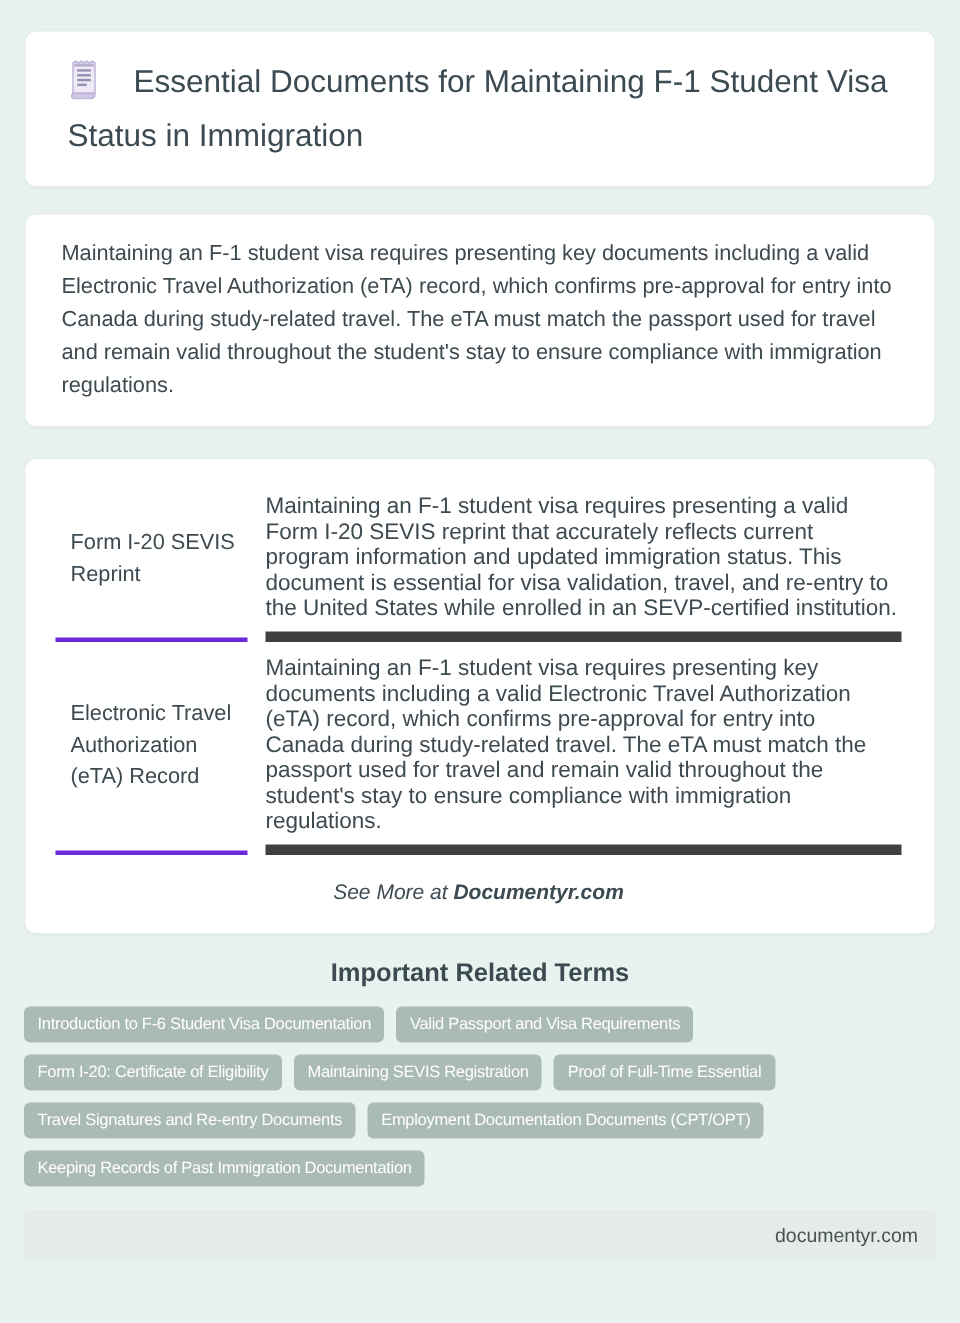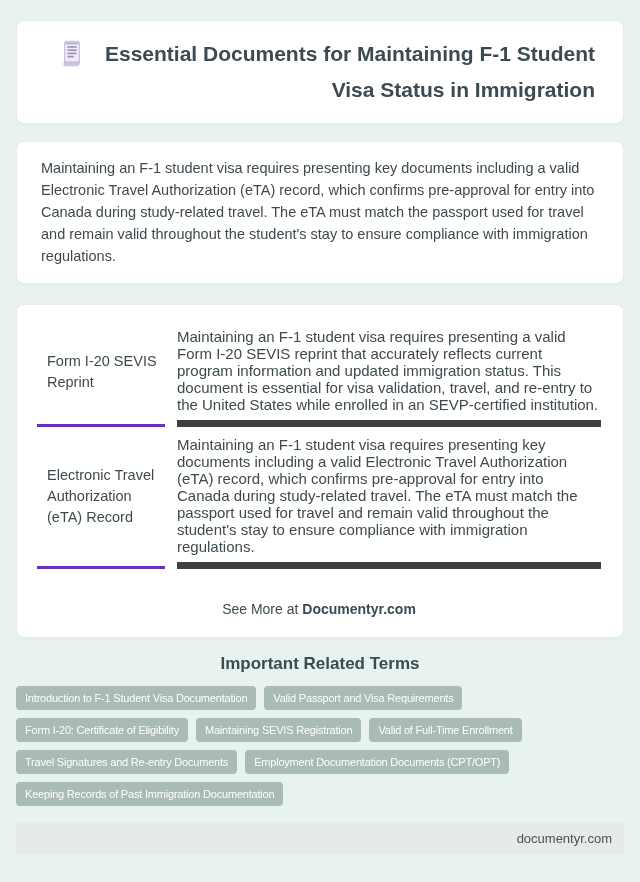--- a/index.html
+++ b/index.html
@@ -16,23 +16,23 @@
     border: 1px solid #e6edea;
     border-radius: 8px;
     box-shadow: 0 1px 2px rgba(60,80,75,0.05);
   }
 
   
   .title-card { margin-top: 20px; padding: 18px 28px; }
   h1 {
     font-size: 21px;
     line-height: 30px;
-    font-weight: 700;
+    font-weight: 400;
     color: #3c4a52;
-    text-align: right;
+    text-align: left;
   }
   .doc-icon {
     display: inline-block;
     vertical-align: -6px;
     margin-right: 22px;
   }
 
   
   .intro-card { margin-top: 17px; padding: 15px 24px 16px; }
   .intro-card p { font-size: 14.5px; line-height: 22px; color: #3e4a50; }
@@ -52,21 +52,22 @@
   }
   .doc-desc {
     flex: 1;
     border-bottom: 7px solid #404040;
     padding: 9px 2px 7px 0;
     font-size: 15px;
     line-height: 17px;
   }
   .see-more {
     text-align: center;
-    margin-top: 32px;
+    margin-top: 16px;
+    font-style: italic;
     font-size: 14px;
     color: #3c4a52;
   }
   .see-more b { font-weight: 700; }
 
   
   .terms-heading {
     margin-top: 16px;
     text-align: center;
     font-size: 17px;
@@ -141,27 +142,27 @@
 
     <div class="see-more">
       <span>See More at </span><b>Documentyr.com</b>
     </div>
   </div>
 
   <h2 class="terms-heading">Important Related Terms</h2>
 
   <div class="tags">
     <div class="tag-row">
-      <span class="tag">Introduction to F-1 Student Visa Documentation</span>
+      <span class="tag">Introduction to F-6 Student Visa Documentation</span>
       <span class="tag">Valid Passport and Visa Requirements</span>
     </div>
     <div class="tag-row">
       <span class="tag">Form I-20: Certificate of Eligibility</span>
       <span class="tag">Maintaining SEVIS Registration</span>
-      <span class="tag">Valid of Full-Time Enrollment</span>
+      <span class="tag">Proof of Full-Time Essential</span>
     </div>
     <div class="tag-row">
       <span class="tag">Travel Signatures and Re-entry Documents</span>
       <span class="tag">Employment Documentation Documents (CPT/OPT)</span>
     </div>
     <div class="tag-row">
       <span class="tag">Keeping Records of Past Immigration Documentation</span>
     </div>
   </div>
 

